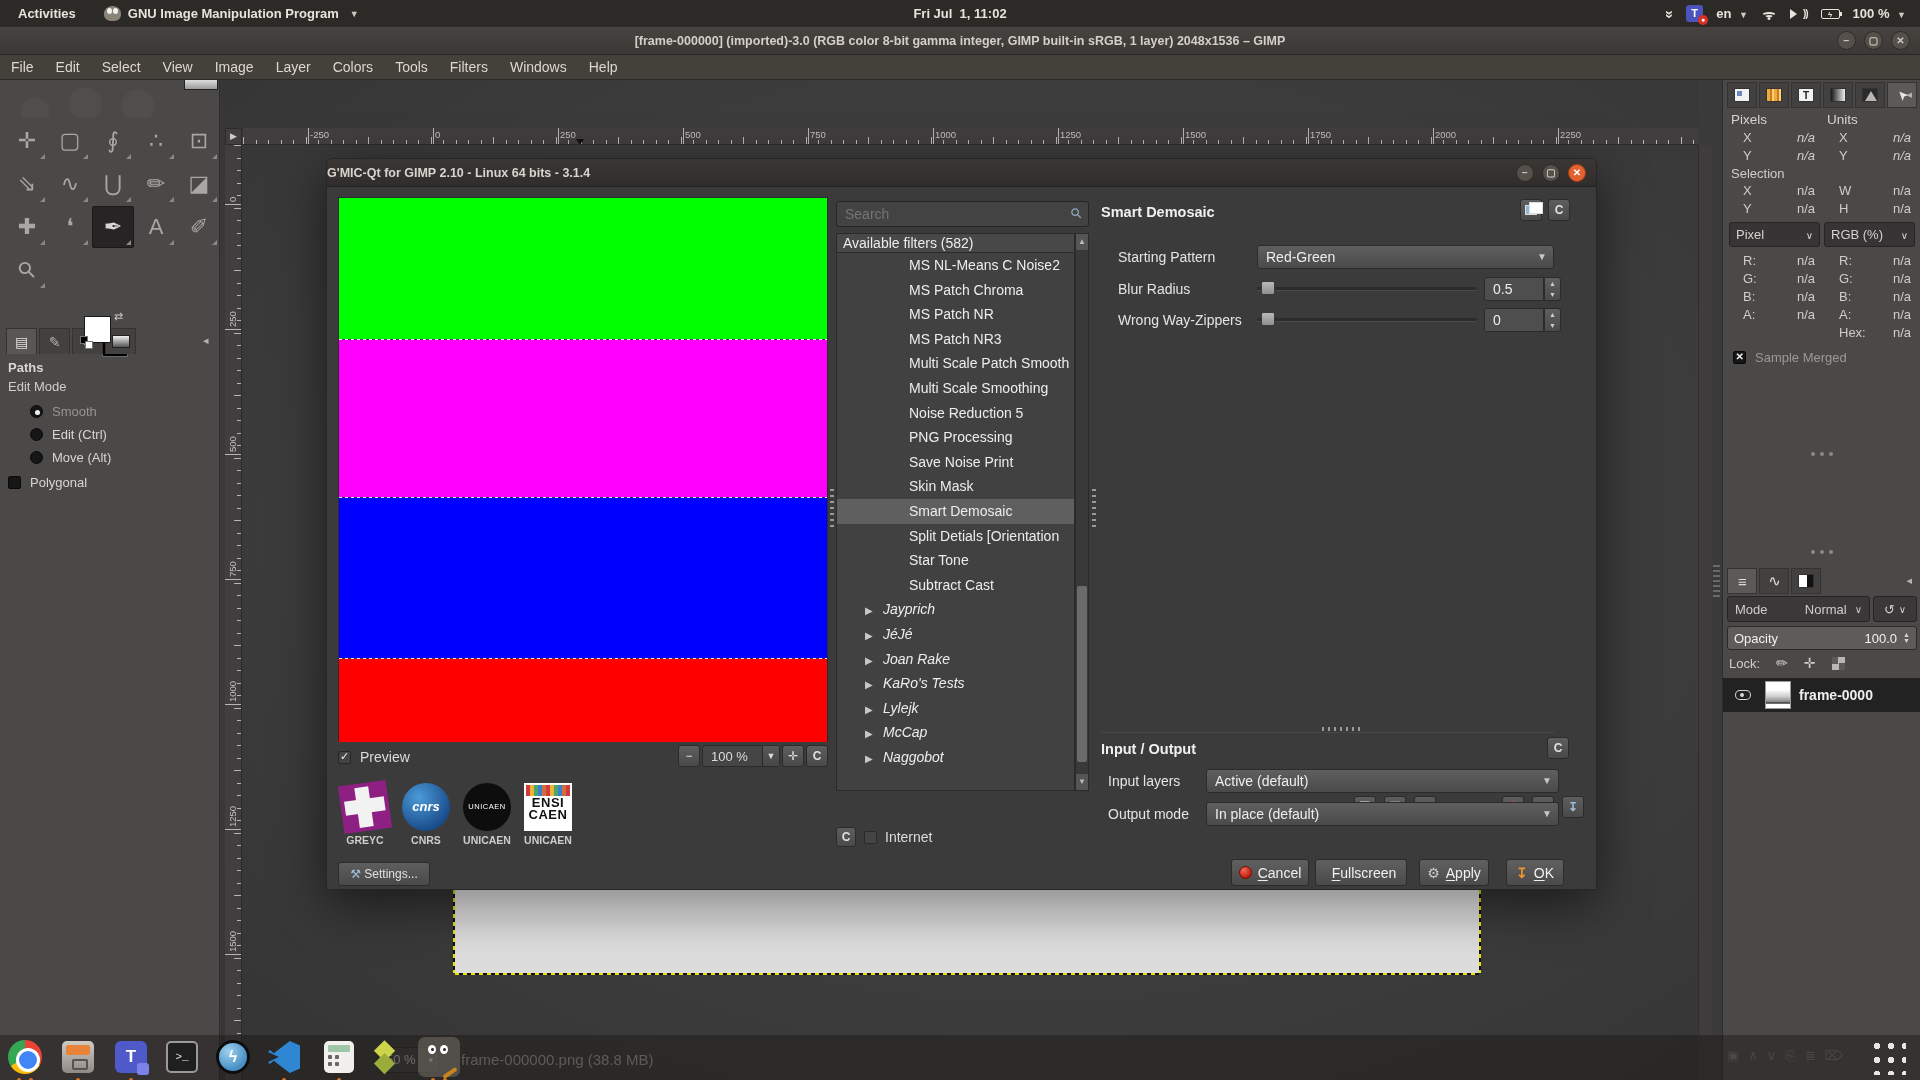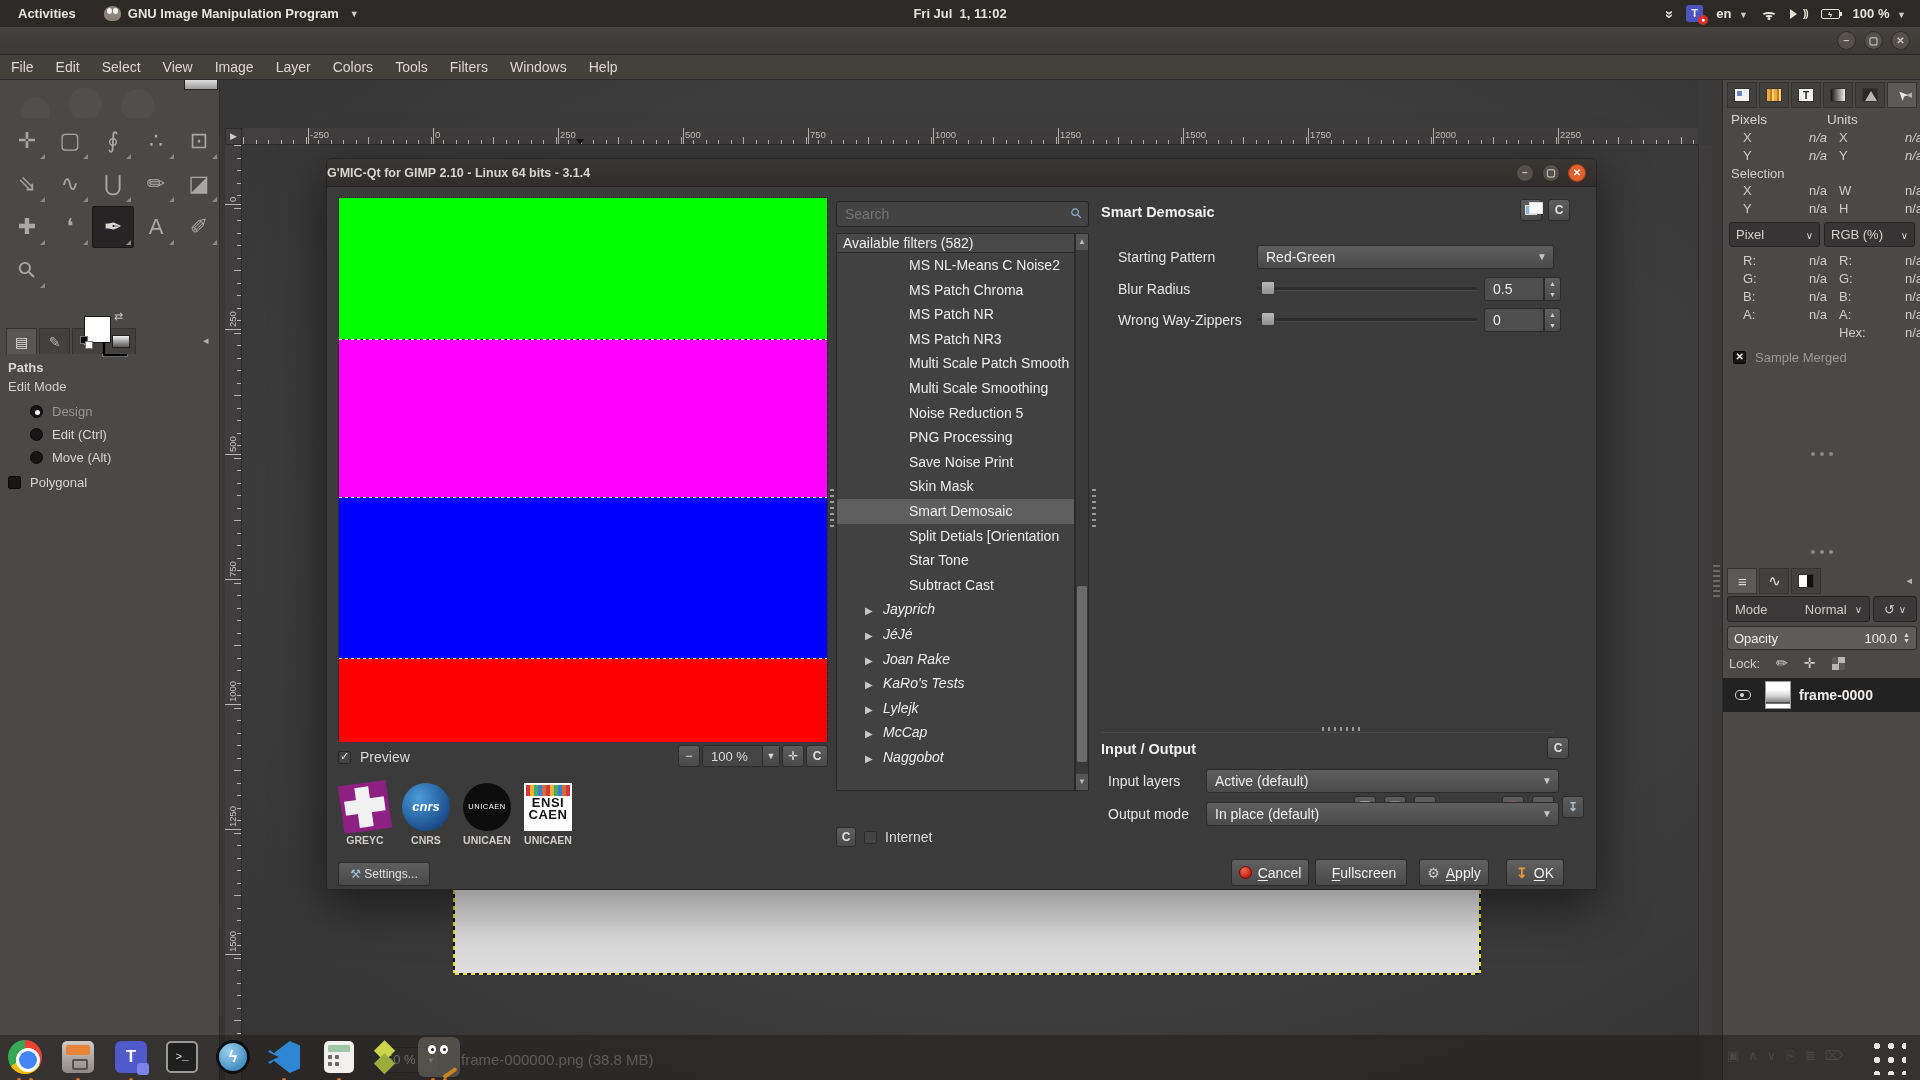--- a/index.html
+++ b/index.html
@@ -138,21 +138,21 @@
     font-size:10px; text-align:center; line-height:13px; font-weight:700; }
   .rtab .gradsq { width:16px; height:14px; border:1px solid #333; background:linear-gradient(90deg,#161616,#efefef); }
   .rtab .histbox { width:16px; height:14px; background:#2a2a2a; border:1px solid #333; position:relative; overflow:hidden; }
   .rtab .histbox::after { content:""; position:absolute; left:2px; bottom:0; border-left:6px solid transparent;
     border-right:6px solid transparent; border-bottom:10px solid #b8b5b2; }
   .rtab .pointer { color:#e8e5e2; font-size:13px; transform:rotate(-135deg); display:inline-block; }
   #pointer-panel { position:absolute; left:0; top:32px; width:198px; }
   .pp-grid { display:grid; grid-template-columns:66px 30px 66px 30px; padding:0 8px; row-gap:3px; }
   .pp-grid .h { font-size:13.5px; color:#d5d2cf; }
   .pp-grid .lab { padding-left:12px; }
-  .pp-grid .val { text-align:right; }
+  .pp-grid .val { text-align:left; }
   .pp-grid .ital { font-style:italic; }
   .pp-sec { padding:3px 8px 2px; }
   .rdrop { height:25px; background:#363434; border:1px solid #252323; border-radius:3px; color:#d5d2cf;
     font-size:13px; line-height:23px; padding:0 6px; position:relative; }
   .rdrop i { position:absolute; right:6px; font-style:normal; font-size:10px; top:1px; }
   #pp-drops { display:flex; gap:4px; padding:6px 6px; }
   #pp-drops .rdrop { flex:1; }
   .dots-h { position:absolute; left:50%; transform:translateX(-50%); display:flex; gap:5px; }
   .dots-h i { width:4px; height:4px; border-radius:50%; background:#8c8987; }
   
@@ -346,20 +346,21 @@
       <span class="spk">
           <span class="cone"></span>
           <span class="wav">))</span>
         </span>
       <span class="batt">ϟ</span>
       <span><span>100 %</span> <span class="caret">▼</span></span>
     </div>
   </div>
 
   <div id="titlebar" class="abs">
+    <span>[frame-000000] (imported)-3.0 (RGB color 8-bit gamma integer, GIMP built-in sRGB, 1 layer) 2048x1536 – GIMP</span>
     <span class="winbtns">
       <span class="wbtn">−</span>
       <span class="wbtn">▢</span>
       <span class="wbtn">✕</span>
     </span>
   </div>
 
   <div id="menubar" class="abs">
       <div class="menu-item">File</div>
       <div class="menu-item">Edit</div>
@@ -448,21 +449,21 @@
           <span class="gradbox"></span>
         </span>
     </div>
     <span class="collapse" style="left:203px; top:254px;">◂</span>
     <div id="paths-panel">
       <div class="ttl">Paths</div>
       <div class="sub">Edit Mode</div>
       <div id="mode-radios">
           <div class="radio-row dim">
             <span class="radio on"></span>
-            <span class="lbl">Design</span>
+            <span class="lbl">Smooth</span>
           </div>
           <div class="radio-row">
             <span class="radio"></span>
             <span class="lbl">Edit (Ctrl)</span>
           </div>
           <div class="radio-row">
             <span class="radio"></span>
             <span class="lbl">Move (Alt)</span>
           </div>
         </div>

